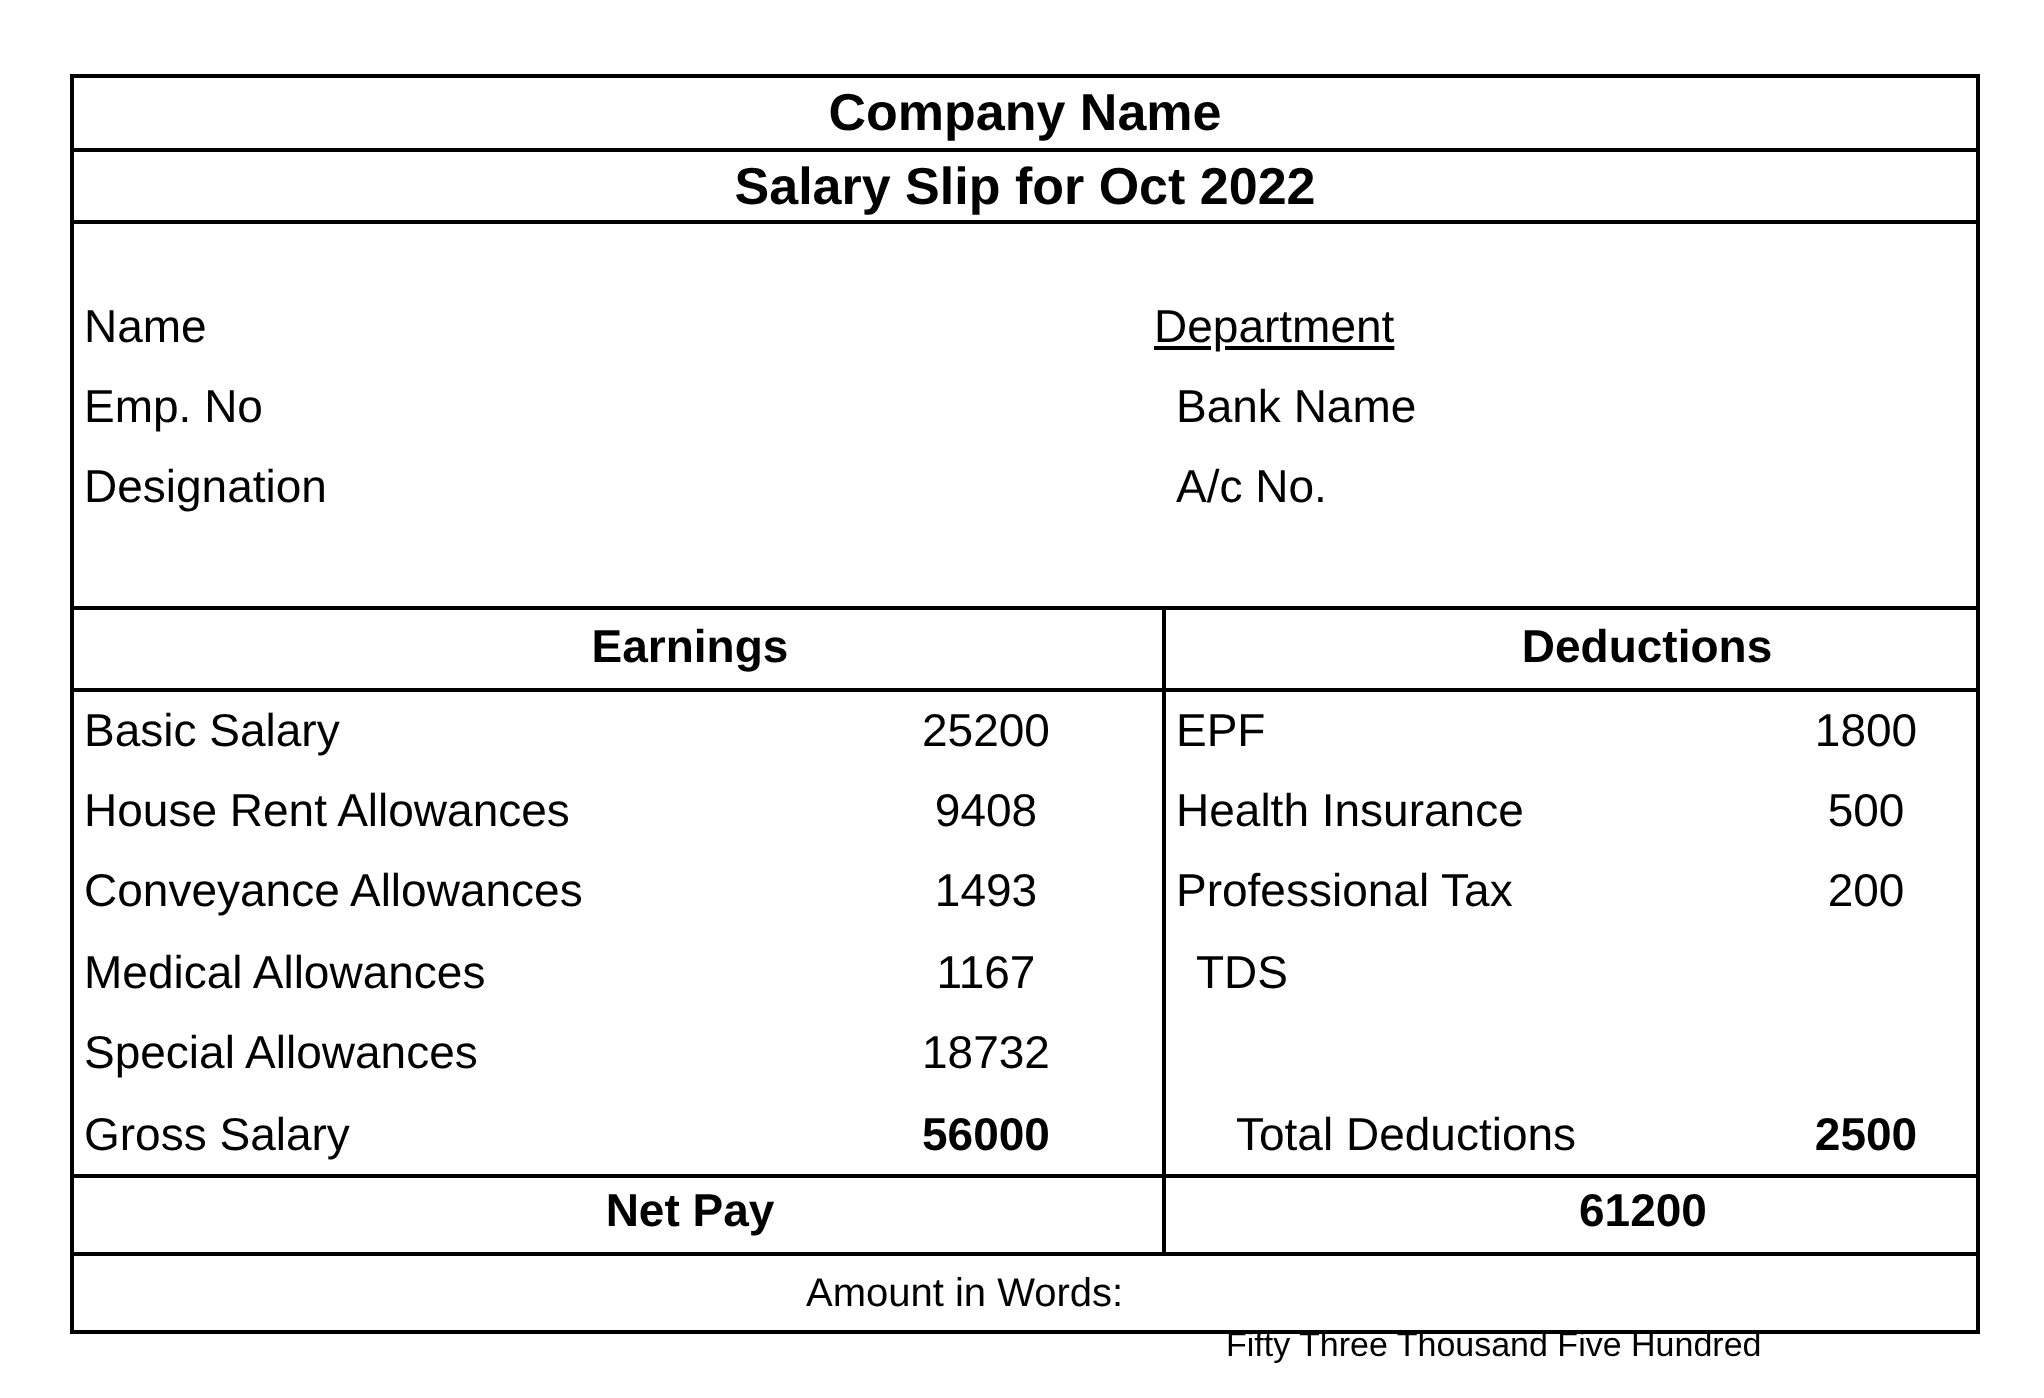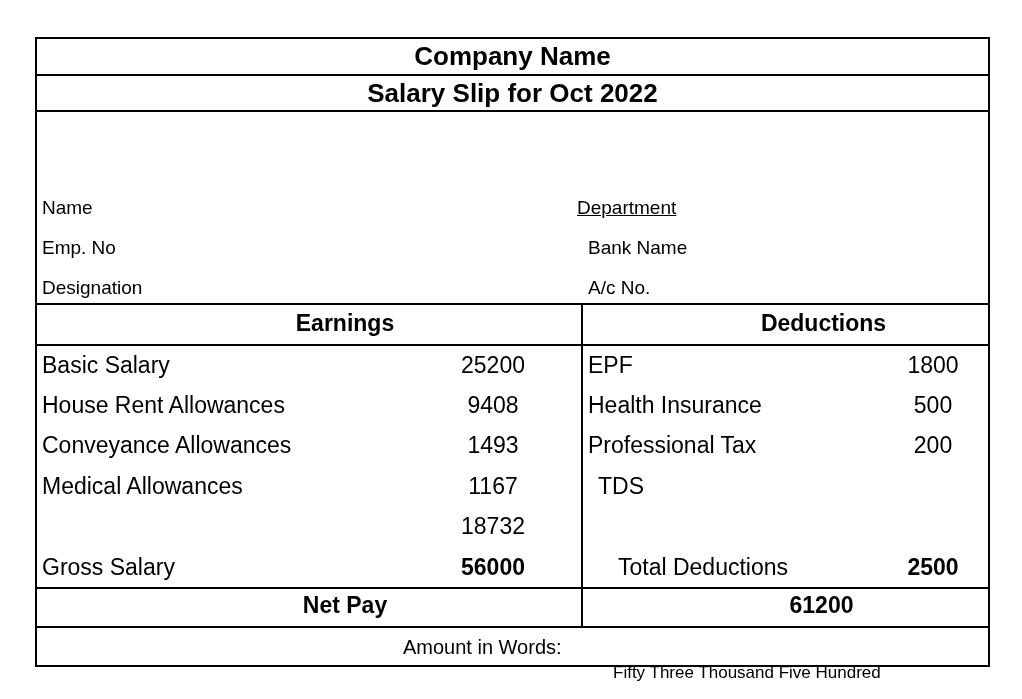--- a/index.html
+++ b/index.html
@@ -6,21 +6,21 @@
     body { width: 1022px; height: 699px; position: relative; font-family: "Liberation Sans", sans-serif; color: #000; }
     .slip {
       position: absolute; left: 35px; top: 37px; width: 955px; height: 630px;
       border: 2px solid #000; box-sizing: border-box;
     }
     .row-title {
       position: absolute; left: 0; right: 0; text-align: center; font-weight: bold; font-size: 26px;
     }
     .hline { position: absolute; left: 0; right: 0; height: 0; border-top: 2px solid #000; }
     .vline { position: absolute; width: 0; border-left: 2px solid #000; }
-    .info { position: absolute; font-size: 19px; margin-top: 47px; }
+    .info { position: absolute; font-size: 23px; }
     .cell { position: absolute; font-size: 23px; white-space: nowrap; }
     .bold { font-weight: bold; }
     .center { text-align: center; margin-left: 36px; }
   </style>
 </head>
 <body>
 
 <div class="slip">
   <div class="row-title" style="top:2px;">Company Name</div>
   <div class="hline" style="top:35px;"></div>
@@ -42,20 +42,21 @@
   <div class="hline" style="top:305px;"></div>
 
   <div class="cell" style="left:5px; top:313px;">Basic Salary</div>
   <div class="cell center" style="left:360px; width:120px; top:313px;">25200</div>
   <div class="cell" style="left:5px; top:353px;">House Rent Allowances</div>
   <div class="cell center" style="left:360px; width:120px; top:353px;">9408</div>
   <div class="cell" style="left:5px; top:393px;">Conveyance Allowances</div>
   <div class="cell center" style="left:360px; width:120px; top:393px;">1493</div>
   <div class="cell" style="left:5px; top:434px;">Medical Allowances</div>
   <div class="cell center" style="left:360px; width:120px; top:434px;">1167</div>
+  <div class="cell" style="left:5px; top:474px;">Special Allowances</div>
   <div class="cell center" style="left:360px; width:120px; top:474px;">18732</div>
   <div class="cell" style="left:5px; top:515px;">Gross Salary</div>
   <div class="cell bold center" style="left:360px; width:120px; top:515px;">56000</div>
 
   <div class="cell" style="left:551px; top:313px;">EPF</div>
   <div class="cell center" style="left:800px; width:120px; top:313px;">1800</div>
   <div class="cell" style="left:551px; top:353px;">Health Insurance</div>
   <div class="cell center" style="left:800px; width:120px; top:353px;">500</div>
   <div class="cell" style="left:551px; top:393px;">Professional Tax</div>
   <div class="cell center" style="left:800px; width:120px; top:393px;">200</div>

